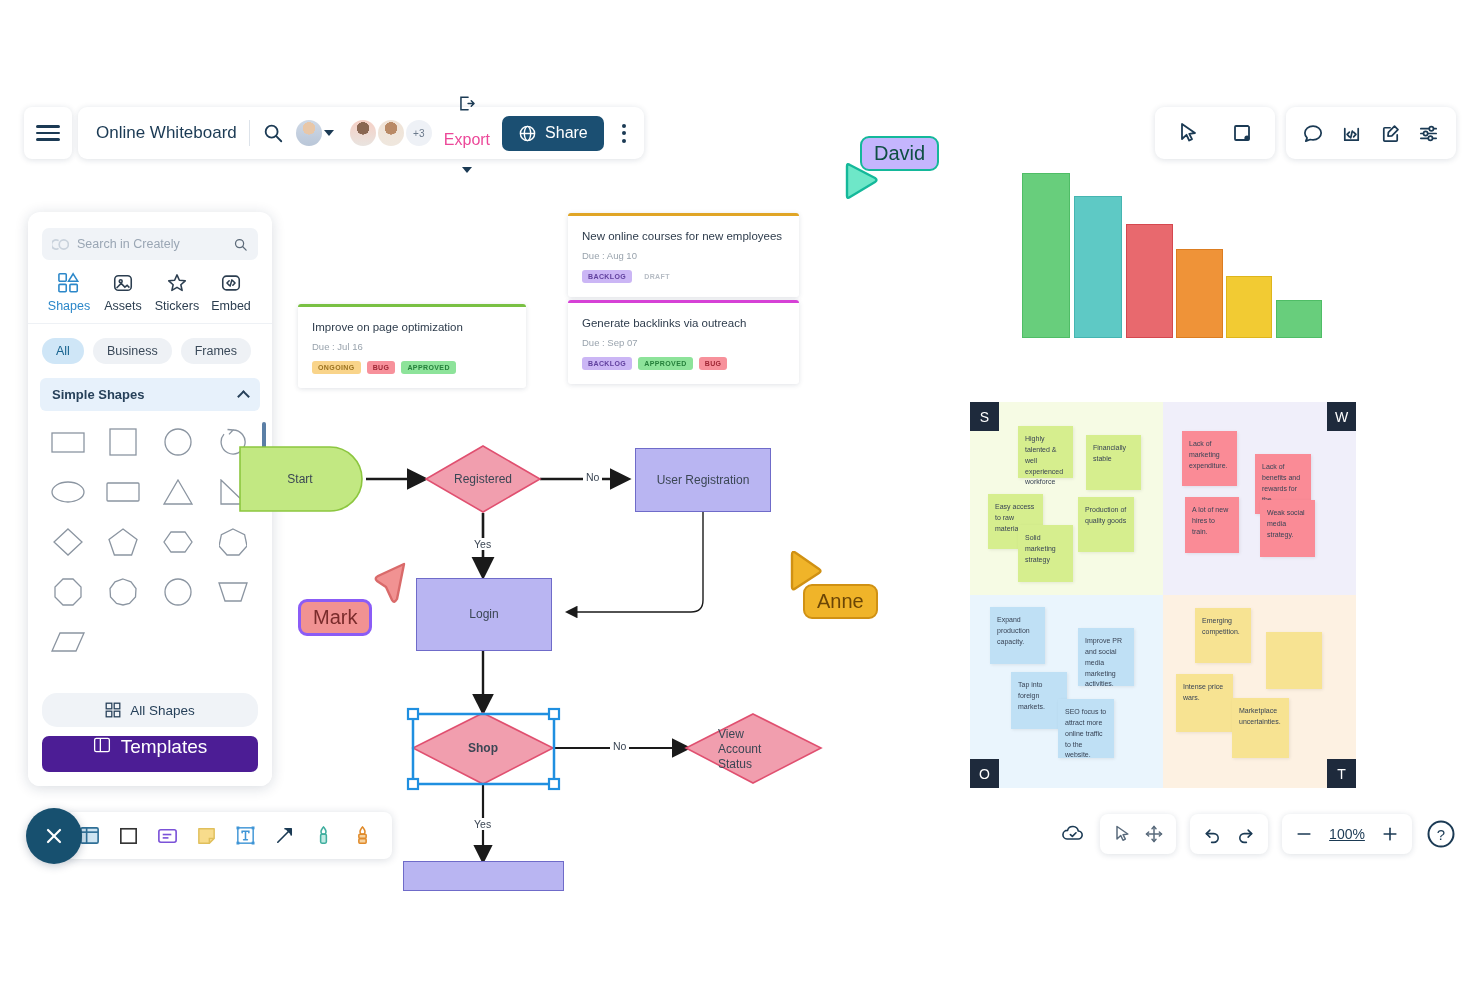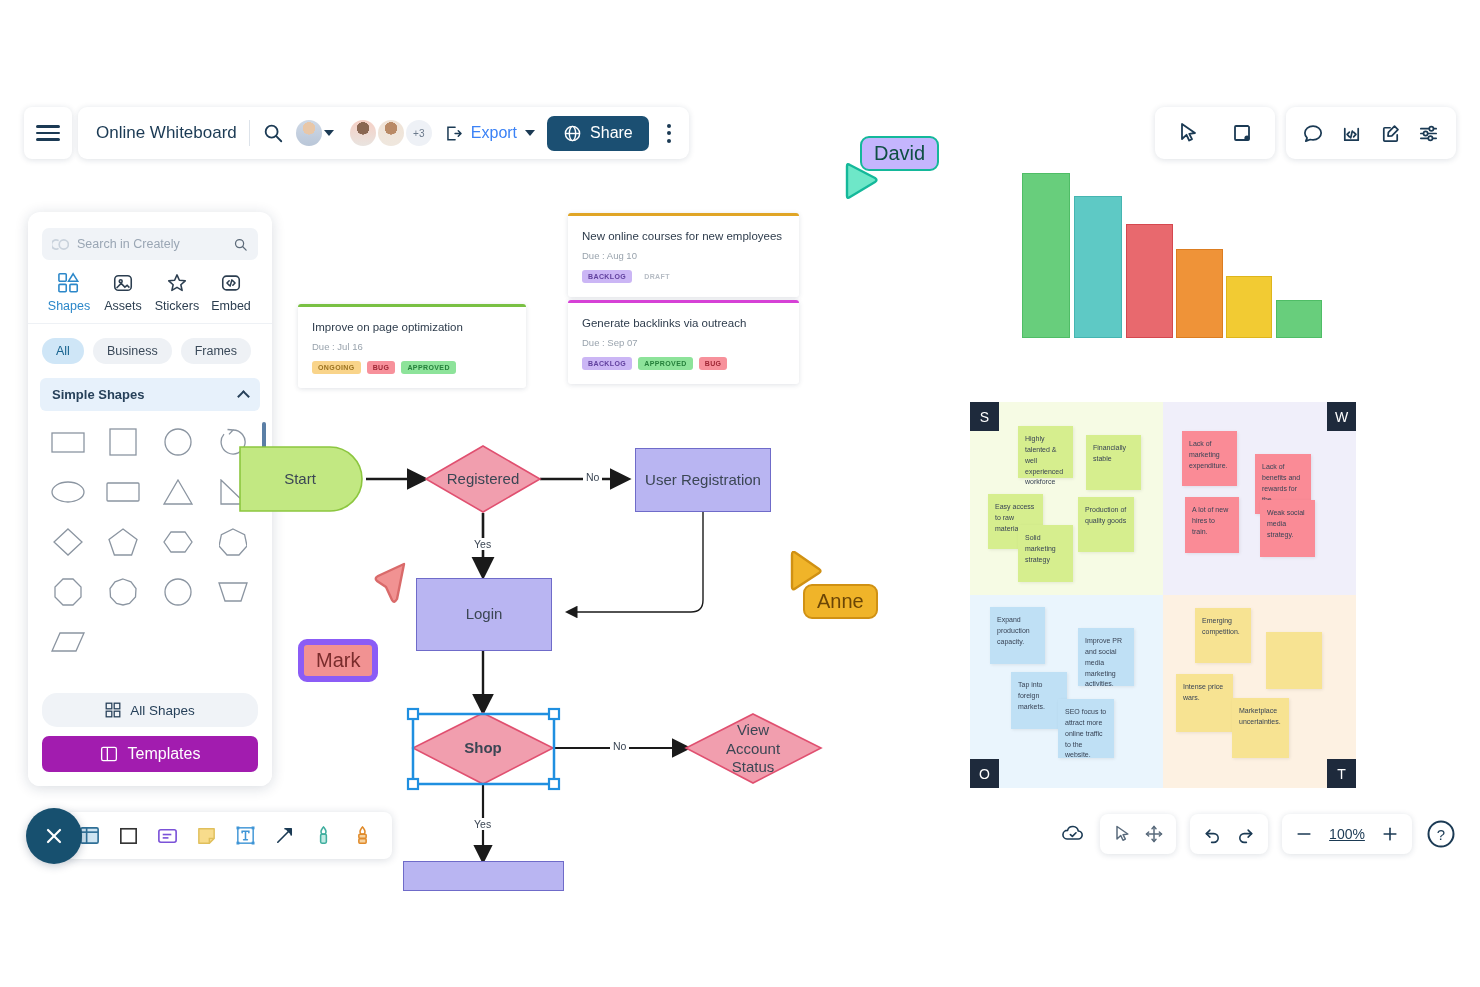--- a/index.html
+++ b/index.html
@@ -30,21 +30,21 @@
   .vsep { width:1px; height:26px; background:#dde3ea; }
   .icon-btn { display:flex; align-items:center; justify-content:center; cursor:pointer; }
   .avatars { display:flex; align-items:center; gap:2px; }
   .av { width:26px; height:26px; border-radius:50%; display:block; }
   .av1 { background:radial-gradient(circle at 50% 32%, #e8c7a8 0 28%, transparent 29%), linear-gradient(#cfd9e6,#b9c6d8); }
   .av2 { background:radial-gradient(circle at 50% 32%, #8a6752 0 28%, transparent 29%), linear-gradient(#f6cfc4,#e9e4e0); }
   .av3 { background:radial-gradient(circle at 50% 32%, #b98a66 0 28%, transparent 29%), linear-gradient(#f0e3d6,#efe7de); }
   .avmore { width:26px; height:26px; border-radius:50%; background:#eef1f6; color:#6b7a8c;
             font-size:10px; display:flex; align-items:center; justify-content:center; }
   .caret-dn { width:0;height:0;border-left:5px solid transparent;border-right:5px solid transparent;border-top:6px solid #1b3a54; }
-  .export-btn { display:flex; align-items:center; gap:8px; cursor:pointer; color:#3b82f6; font-size:16px; }
+  .export-btn { display:flex; align-items:center; gap:18px; cursor:pointer; color:#ec4899; font-size:16px;flex-direction:column; }
   .share-btn {
     display:flex; align-items:center; gap:8px; background:#1b4f72; color:#fff;
     border-radius:7px; padding:8px 16px; font-size:16px; cursor:pointer;
   }
   .kebab { display:flex; flex-direction:column; gap:3.5px; padding:4px 6px; cursor:pointer; }
   .kebab i { width:4px; height:4px; border-radius:50%; background:#1b3a54; display:block; }
 
   
   .tr-group { position:absolute; height:52px; background:#fff; border-radius:9px;
               box-shadow:0 1px 6px rgba(20,40,70,.14); display:flex; align-items:center; }
@@ -78,48 +78,48 @@
   .chev { width:9px; height:9px; border-left:2px solid #27415a; border-top:2px solid #27415a; transform:rotate(45deg); margin-bottom:-3px; }
   .shape-grid { display:grid; grid-template-columns:repeat(4,1fr); gap:4px; padding:8px 14px 0; }
   .shape-cell { height:46px; display:flex; align-items:center; justify-content:center; cursor:pointer; }
   .panel-scroll { position:absolute; right:6px; top:202px; width:4px; height:62px; background:#5b7fa6; border-radius:3px; }
   .panel-bottom { position:absolute; left:0; right:0; bottom:0; background:#fff; padding:0 14px 14px; }
   .all-shapes {
     background:#f0f3f7; border-radius:15px; height:34px; display:flex; align-items:center;
     justify-content:center; gap:9px; font-size:13.5px; color:#27415a; cursor:pointer; margin-bottom:9px;
   }
   .templates-btn {
-    background:#a21caf; color:#fff; border-radius:7px; height:36px; display:flex; align-items:center;
-    justify-content:center; gap:10px; font-size:16px; cursor:pointer;
+    background:#4c1d95; color:#fff; border-radius:7px; height:36px; display:flex; align-items:flex-start;
+    justify-content:center; gap:10px; font-size:19px; cursor:pointer;
   }
 
   
   .card { position:absolute; background:#fff; border-radius:3px; box-shadow:0 1px 5px rgba(20,40,70,.13); }
   .card .topline { height:3px; border-radius:3px 3px 0 0; }
   .card .ttl { font-size:11.5px; color:#2e3c4c; padding:14px 14px 0; }
   .card .due { font-size:9.5px; color:#99a3ad; padding:8px 14px 0; }
   .card .tags { display:flex; gap:6px; padding:9px 14px 14px; }
   .tag { font-size:7px; letter-spacing:.4px; padding:3px 6px; border-radius:3px; font-weight:700; }
   .tag-ongoing { background:#f9d48a; color:#9c7320; }
   .tag-approved { background:#8de39a; color:#25803b; }
   .tag-backlog { background:#cbb6f5; color:#61409e; }
   .tag-draft { background:#fff; color:#b6bcc4; }
   .tag-bug { background:#f7919b; color:#9e2634; }
 
   
   .fc { position:absolute; left:0; top:0; width:1480px; height:987px; pointer-events:none; }
   .node { position:absolute; display:flex; align-items:center; justify-content:center;
-          font-size:15px; color:#3b4654; text-align:center; line-height:1.25; }
+          font-size:12px; color:#3b4654; text-align:left; line-height:1.25; }
   .n-proc { background:#b9b5f2; border:1.4px solid #6f6bc9; }
   .edge-lbl { position:absolute; font-size:10.5px; color:#3b4654; background:#fff; padding:0 3px; }
 
   
   .cur-lbl { position:absolute; border-radius:9px; padding:4px 12px; font-size:20px; }
   .cur-david { background:#c4b5fd; border:2px solid #14b89a; color:#0f4f43; }
-  .cur-mark  { background:#f19292; border:6px solid #8b5cf6; color:#7a2c2c;margin-top:40px; }
+  .cur-mark  { background:#f19292; border:3px solid #8b5cf6; color:#7a2c2c; }
   .cur-anne  { background:#f0b429; border:2px solid #d09113; color:#6b4606; }
   .cur-mario { background:#d9a9f5; border:2px solid #a455d6; color:#5b2480; }
 
   
   .swot { position:absolute; left:970px; top:402px; width:386px; height:386px; }
   .quad { position:absolute; width:193px; height:193px; }
   .q-s { left:0;   top:0;   background:#f6fbe4; }
   .q-w { left:193px; top:0; background:#f0effa; }
   .q-o { left:0;   top:193px; background:#eaf5fd; }
   .q-t { left:193px; top:193px; background:#fdf1e2; }

